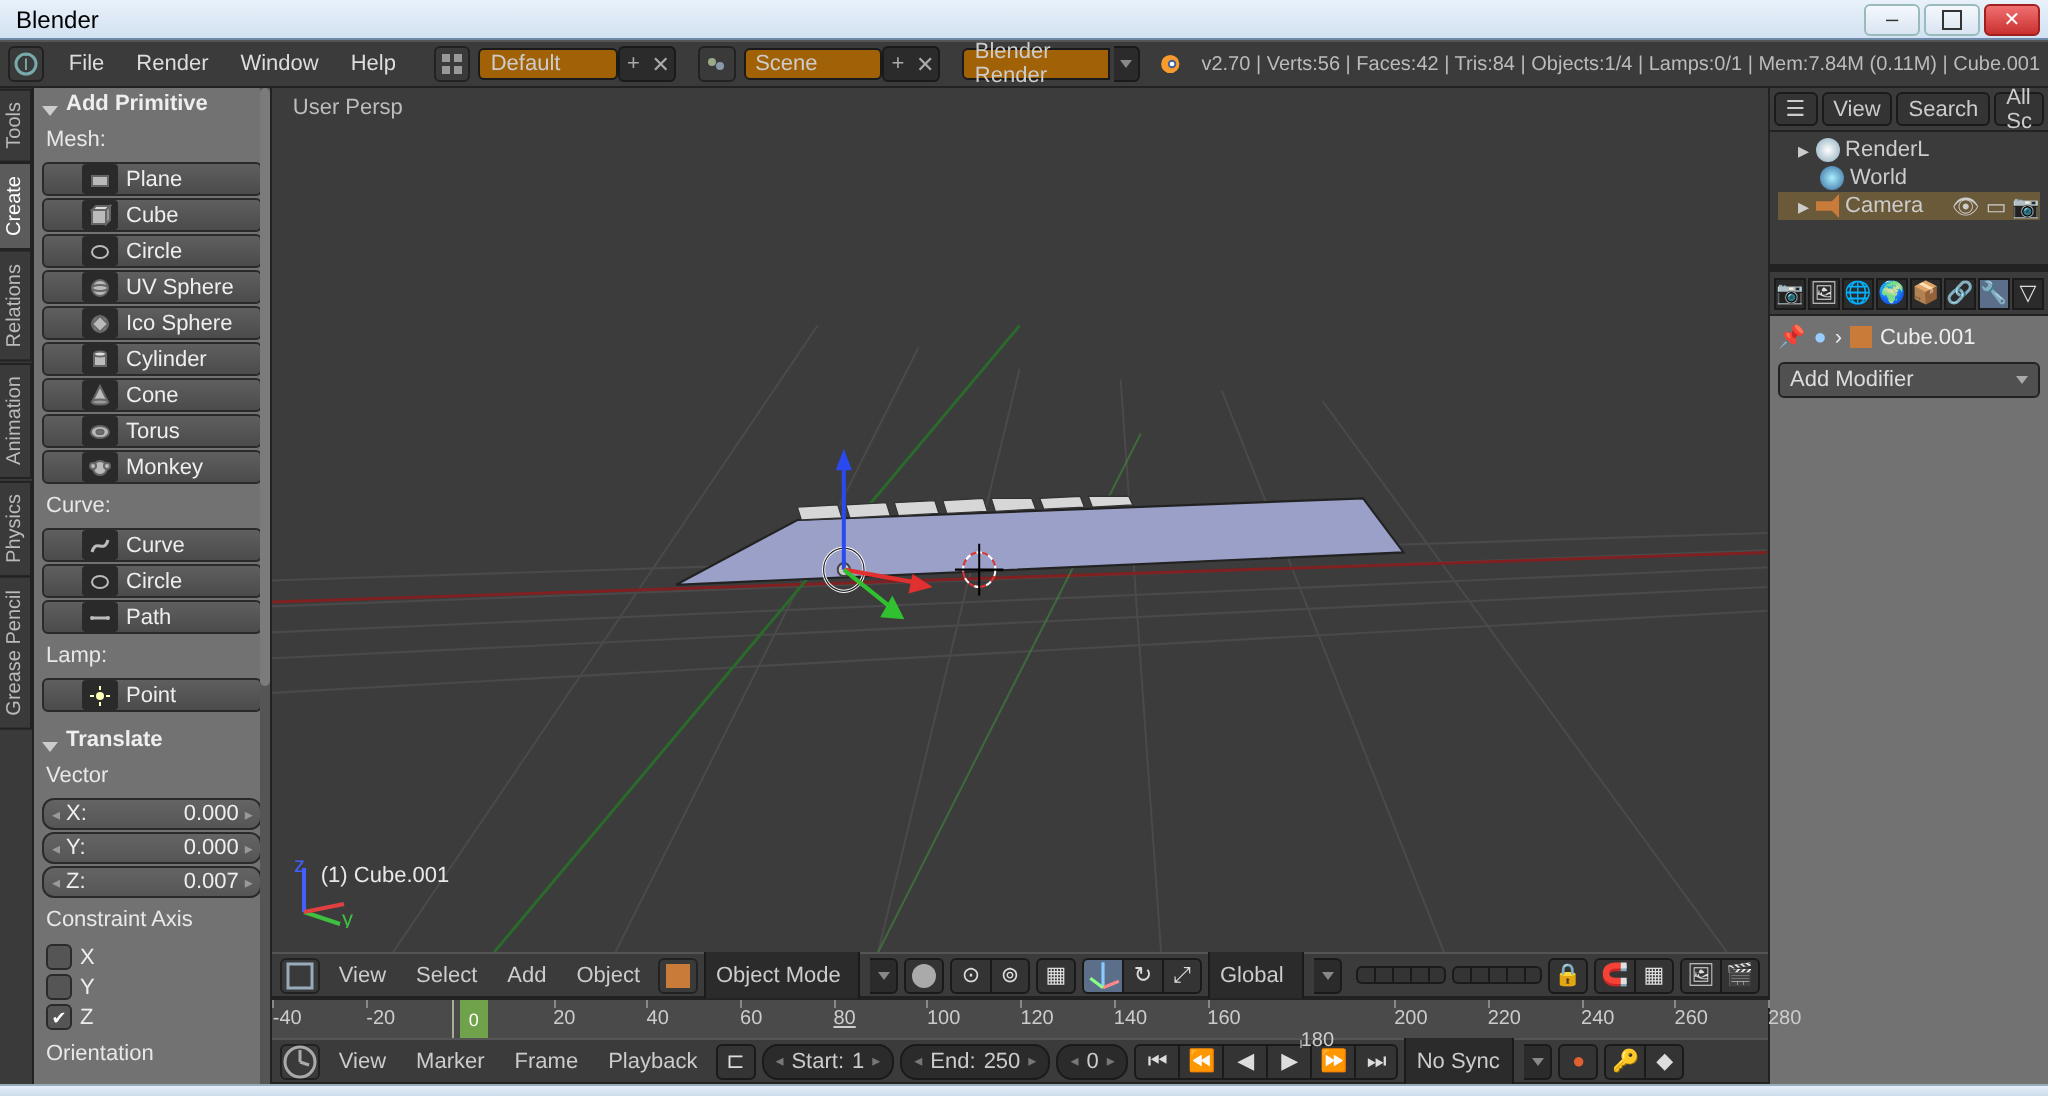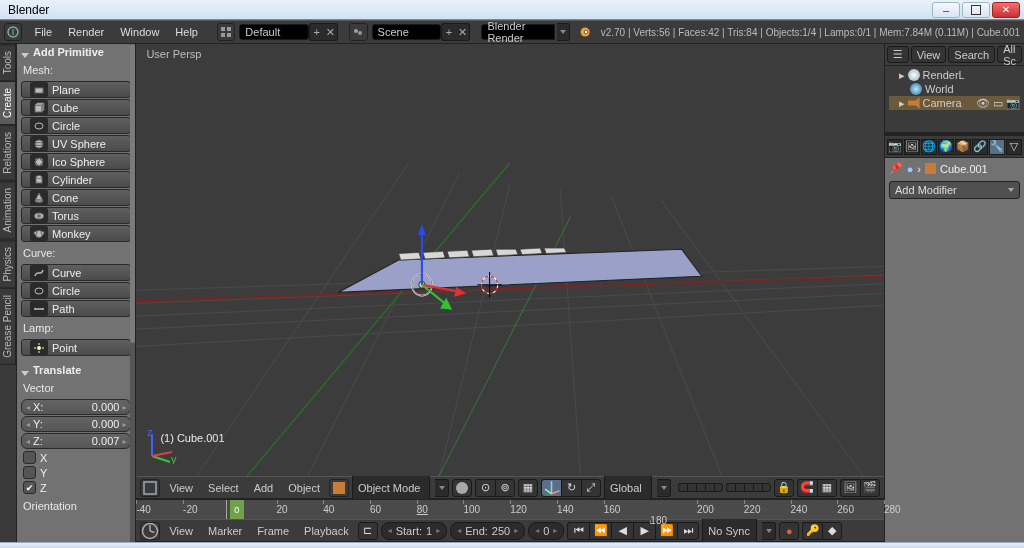--- a/index.html
+++ b/index.html
@@ -21,21 +21,21 @@
 
   
   .info-header { position:absolute; top:20px; left:0; right:0; height:24px;
     background:#3b3b3b; border-top:1px solid #555; border-bottom:1px solid #222;
     display:flex; align-items:center; padding:0 4px; gap:0; }
   .hdr-ico { width:20px; height:18px; background:#3a3a3a; border:1px solid #222; border-radius:3px;
     display:flex; align-items:center; justify-content:center; margin-right:4px; }
   .hdr-ico svg { width:12px; height:12px; }
   .menu-item { padding:2px 8px; color:#ddd; cursor:default; }
   .hdr-sep { width:12px; }
-  .hdr-field { height:16px; background:#000000; border:1px solid #1a1a1a; border-radius:3px;
+  .hdr-field { height:16px; background:#a16207; border:1px solid #1a1a1a; border-radius:3px;
     display:flex; align-items:center; padding:0 5px; color:#ccc; }
   .hdr-spin { width:16px; height:18px; background:#2b2b2b; border:1px solid #1a1a1a;
     display:flex; align-items:center; justify-content:center; color:#aaa; }
   .hdr-spin.l { border-top-left-radius:3px; border-bottom-left-radius:3px; border-right:none;}
   .hdr-spin.r { border-top-right-radius:3px; border-bottom-right-radius:3px; border-left:none;}
   .hdr-status { margin-left:8px; color:#bbb; font-size:10px; white-space:nowrap; }
   .hdr-dropdown-arrow{ margin-left:2px; width:14px;height:18px;background:#2b2b2b;border:1px solid #1a1a1a;
     border-top-right-radius:3px;border-bottom-right-radius:3px; border-left:none;
     display:flex;align-items:center;justify-content:center;color:#888;}
   .hdr-dropdown-arrow::after{content:"";width:0;height:0;border-left:3px solid transparent;
@@ -50,21 +50,21 @@
   .vtab.active { background:#5b5b5b; color:#fff;}
   
   .toolshelf { width:128px; height:100%; background:#727272; border-right:1px solid #222;
     overflow:hidden; color:#111; position:relative; }
   .panel-header { display:flex; align-items:flex-end; padding:2px 4px; font-weight:bold; color:#eee;}
   .panel-header .tri { width:0;height:0;border-left:4px solid transparent;border-right:4px solid transparent;
     border-top:5px solid #ccc; margin-right:4px;}
   .subhdr { padding:4px 6px; color:#e8e8e8; }
   .prim-btn { margin:1px 4px; height:17px; background:linear-gradient(#5f5f5f,#4b4b4b);
     border:1px solid #2a2a2a; border-radius:3px; display:flex; align-items:center; color:#eee;
-    padding-left:8px; }
+    padding-left:19px; }
   .prim-btn .ico { width:18px; height:15px; background:#2a2a2a; border-radius:2px; margin-right:4px;
     display:flex;align-items:center;justify-content:center;}
   .prim-btn .ico svg{width:12px;height:12px;}
   .numfield { margin:1px 4px; height:16px; background:linear-gradient(#646464,#565656);
     border:1px solid #2a2a2a; border-radius:6px; display:flex; align-items:center;
     justify-content:space-between; padding:0 4px; color:#eee; position:relative;}
   .numfield .arrow{color:#999;font-size:8px;}
   .numfield .lbl{flex:1;text-align:left;padding-left:3px;}
   .numfield .val{flex:1;text-align:right;padding-right:3px;}
   .check { margin:2px 6px; display:flex; align-items:center; color:#eee;}
@@ -362,20 +362,21 @@
         <span class="lbl">Y:</span>
         <span class="val">0.000</span>
         <span class="arrow">▸</span>
       </div>
     <div class="numfield">
         <span class="arrow">◂</span>
         <span class="lbl">Z:</span>
         <span class="val">0.007</span>
         <span class="arrow">▸</span>
       </div>
+    <div class="subhdr">Constraint Axis</div>
     <div class="check">
         <span class="box"></span>
         <span>X</span>
       </div>
     <div class="check">
         <span class="box"></span>
         <span>Y</span>
       </div>
     <div class="check">
         <span class="box checked"></span>

